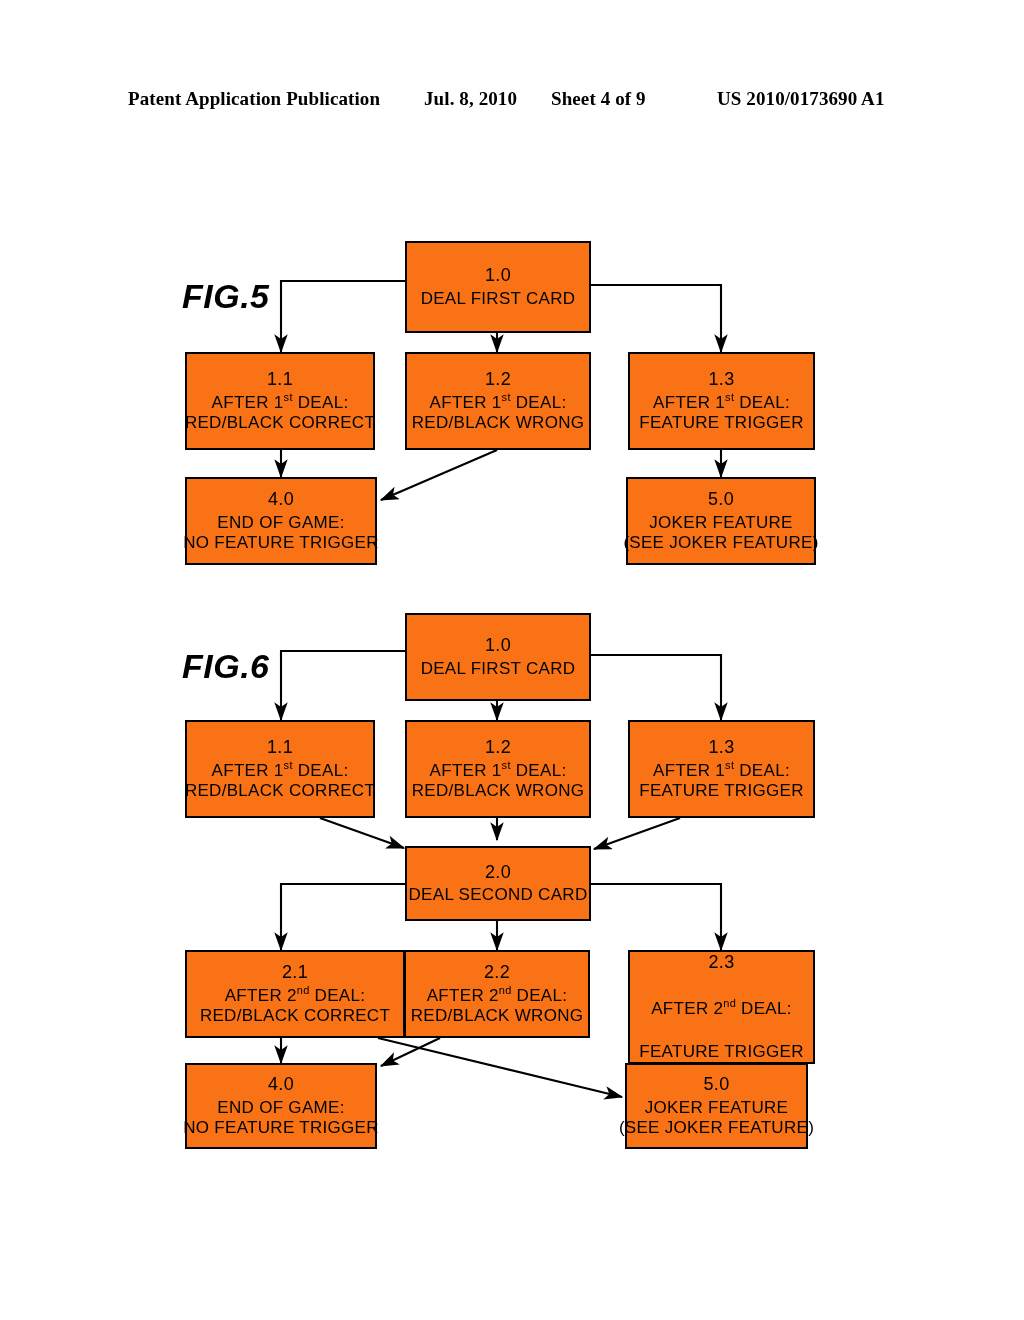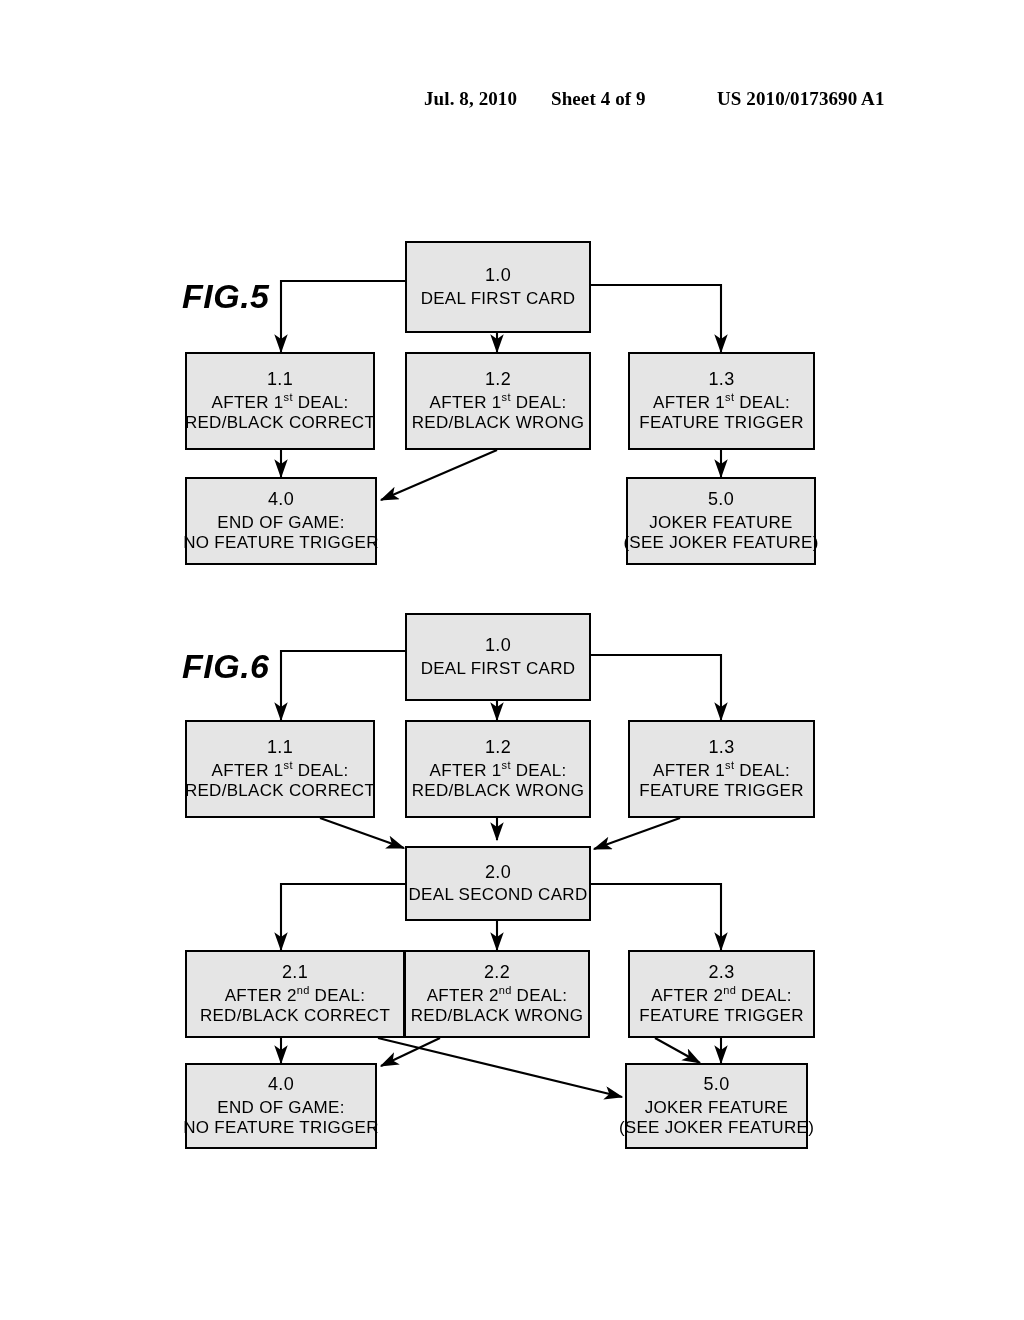--- a/index.html
+++ b/index.html
@@ -46,21 +46,21 @@
     left: 0; top: 0;
     width: 1024px;
     height: 1320px;
     pointer-events: none;
   }
 
   
   .node {
     position: absolute;
     border: 2px solid #000;
-    background: #e5e5e5;
+    background: #f97316;
     box-sizing: border-box;
     display: flex;
     flex-direction: column;
     align-items: center;
     justify-content: center;
     text-align: center;
     font-family: "Liberation Sans", sans-serif;
     letter-spacing: 0.3px;
     line-height: 1.18;
   }
@@ -88,20 +88,21 @@
     letter-spacing: 0.5px;
     font-style: italic;
   }
 </style>
 </head>
 <body>
 
 <div class="page">
 
   <div class="header">
+    <span class="hdr-pub">Patent Application Publication</span>
     <span class="hdr-date">Jul. 8, 2010</span>
     <span class="hdr-sheet">Sheet 4 of 9</span>
     <span class="hdr-num">US 2010/0173690 A1</span>
   </div>
 
   <svg class="svg-layer" viewBox="0 0 1024 1320">
     <defs>
       <marker id="arw" markerWidth="10" markerHeight="10" refX="8.4" refY="3.2" orient="auto" markerUnits="strokeWidth">
         <path d="M0,0 L9,3.2 L0,6.4 L2.2,3.2 z" fill="#000"></path>
       </marker>
@@ -222,21 +223,21 @@
     <span class="ln"><span>AFTER 2</span><sup>nd</sup><span> DEAL:</span></span>
     <span class="ln">RED/BLACK CORRECT</span>
   </div>
 
   <div class="node" style="left:404px; top:950px; width:186px; height:88px;">
     <span class="id">2.2</span>
     <span class="ln"><span>AFTER 2</span><sup>nd</sup><span> DEAL:</span></span>
     <span class="ln">RED/BLACK WRONG</span>
   </div>
 
-  <div class="node" style="left:628px; top:950px; width:187px; height:88px;">
+  <div class="node" style="left:628px; top:950px; width:187px; height:114px;justify-content:space-between;">
     <span class="id">2.3</span>
     <span class="ln"><span>AFTER 2</span><sup>nd</sup><span> DEAL:</span></span>
     <span class="ln">FEATURE TRIGGER</span>
   </div>
 
   <div class="node" style="left:185px; top:1063px; width:192px; height:86px;">
     <span class="id">4.0</span>
     <span class="ln">END OF GAME:</span>
     <span class="ln">NO FEATURE TRIGGER</span>
   </div>

